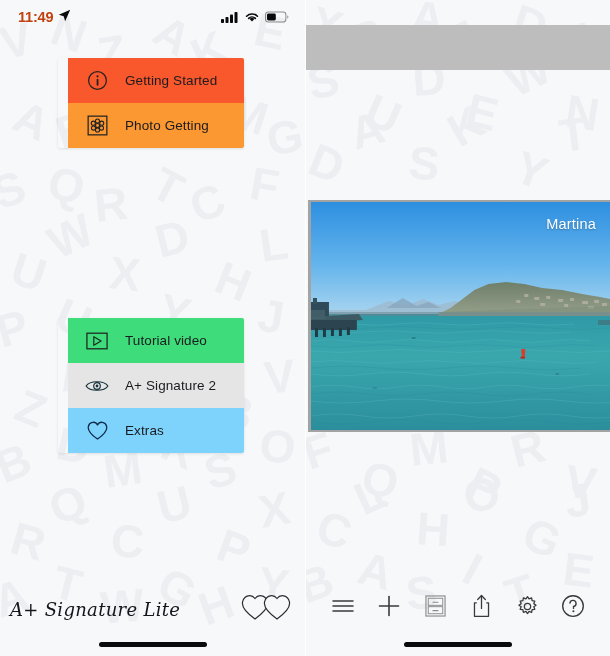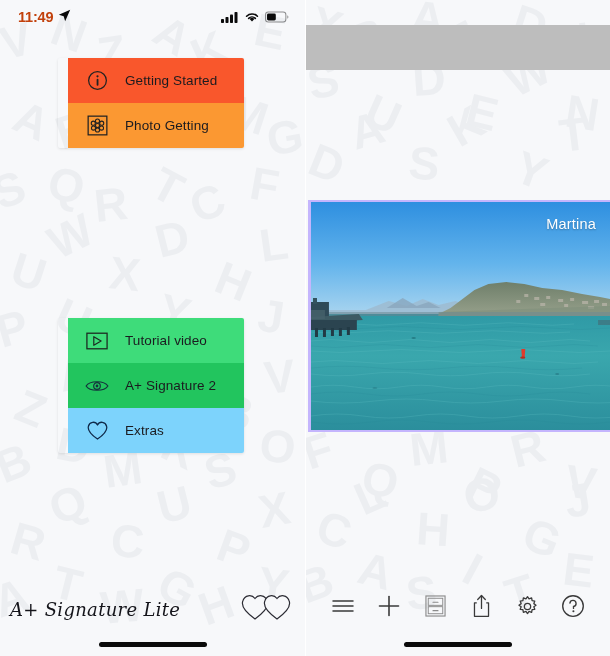--- a/index.html
+++ b/index.html
@@ -96,21 +96,21 @@
   
   .ad-banner {
     position: absolute; top: 25px; left: 0; right: 0;
     height: 45px;
     background: #bdbdbd;
     z-index: 3;
   }
   .photo-frame {
     position: absolute; top: 200px; left: 2px; right: 0;
     height: 232px;
-    background: #c4b5fd;
+    background: #a3a3a3;
     padding: 2px 0 2px 3px;
     z-index: 3;
   }
   .photo {
     position: relative;
     width: 100%; height: 100%;
     overflow: hidden;
     background: #2a8ea0;
   }
   .photo svg { display: block; width: 100%; height: 100%; }
@@ -269,21 +269,21 @@
       <div class="menu-row" style="background:#3edc7a">
         <span class="menu-icon">
           <svg width="22" height="18" viewBox="0 0 24 19">
             <rect x="1" y="1" width="22" height="17" fill="none" stroke="#1c2a22" stroke-width="1.4"></rect>
             <path d="M8.5 4.8 L16.5 9.5 L8.5 14.2 Z" fill="none" stroke="#1c2a22" stroke-width="1.3" stroke-linejoin="round"></path>
           </svg>
         </span>
         <span class="menu-label">Tutorial video</span>
       </div>
 
-      <div class="menu-row" style="background:#22c55e">
+      <div class="menu-row" style="background:#e5e5e5">
         <span class="menu-icon">
           <svg width="24" height="18" viewBox="0 0 26 18">
             <path d="M1.2 9 C5 2.8 21 2.8 24.8 9 C21 15.2 5 15.2 1.2 9 Z" fill="none" stroke="#15313c" stroke-width="1.25"></path>
             <circle cx="13" cy="9" r="3.6" fill="none" stroke="#15313c" stroke-width="1.25"></circle>
             <circle cx="13" cy="9" r="1.5" fill="#15313c"></circle>
           </svg>
         </span>
         <span class="menu-label">A+ Signature 2</span>
       </div>
 

